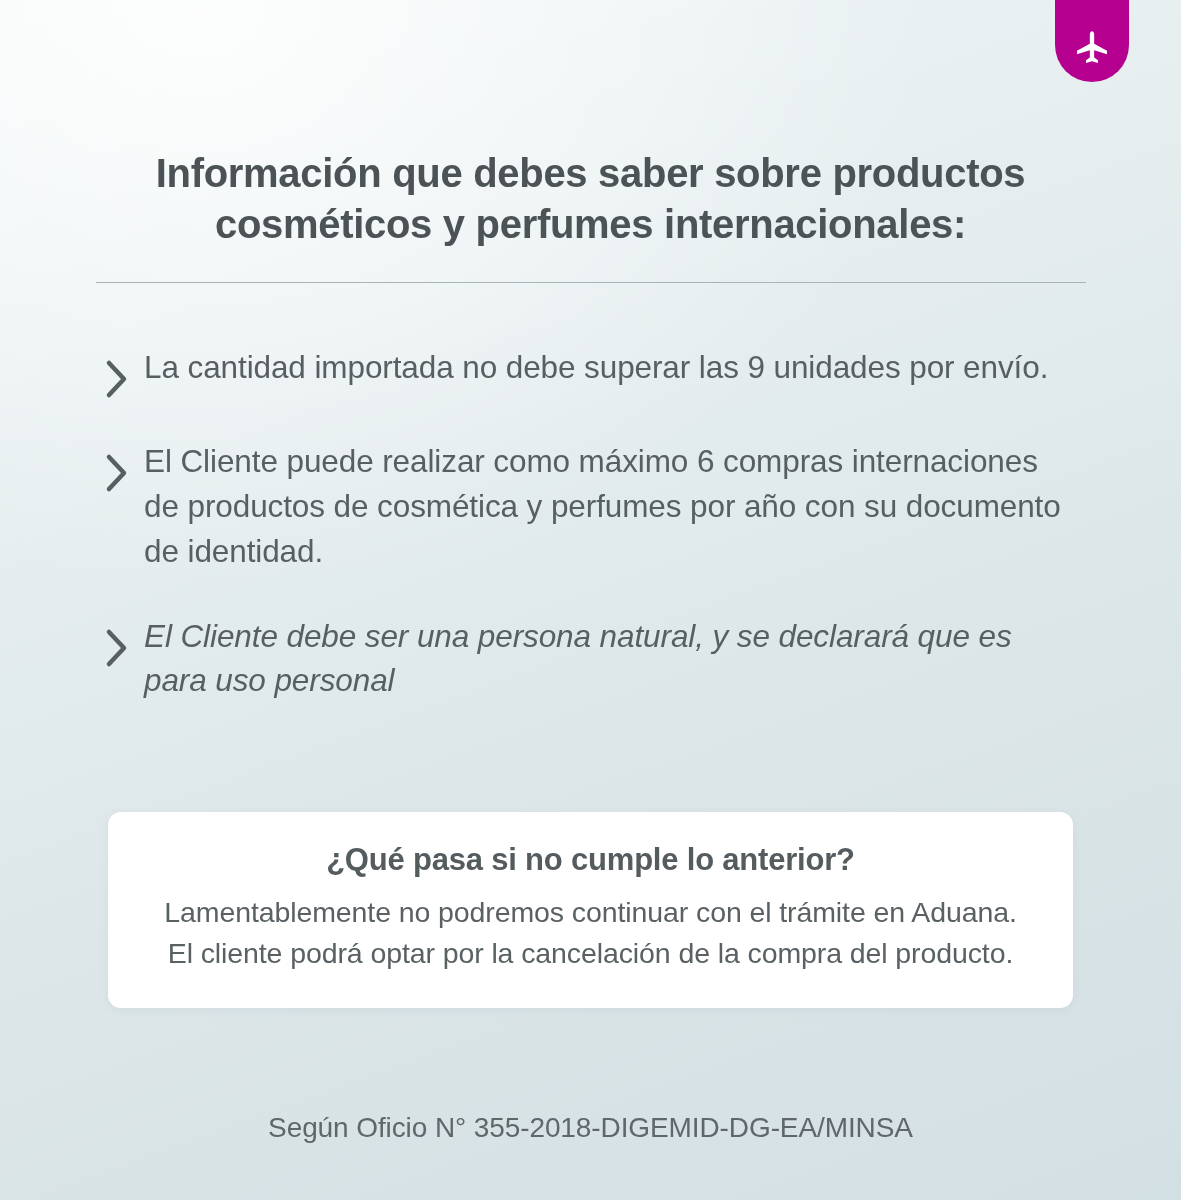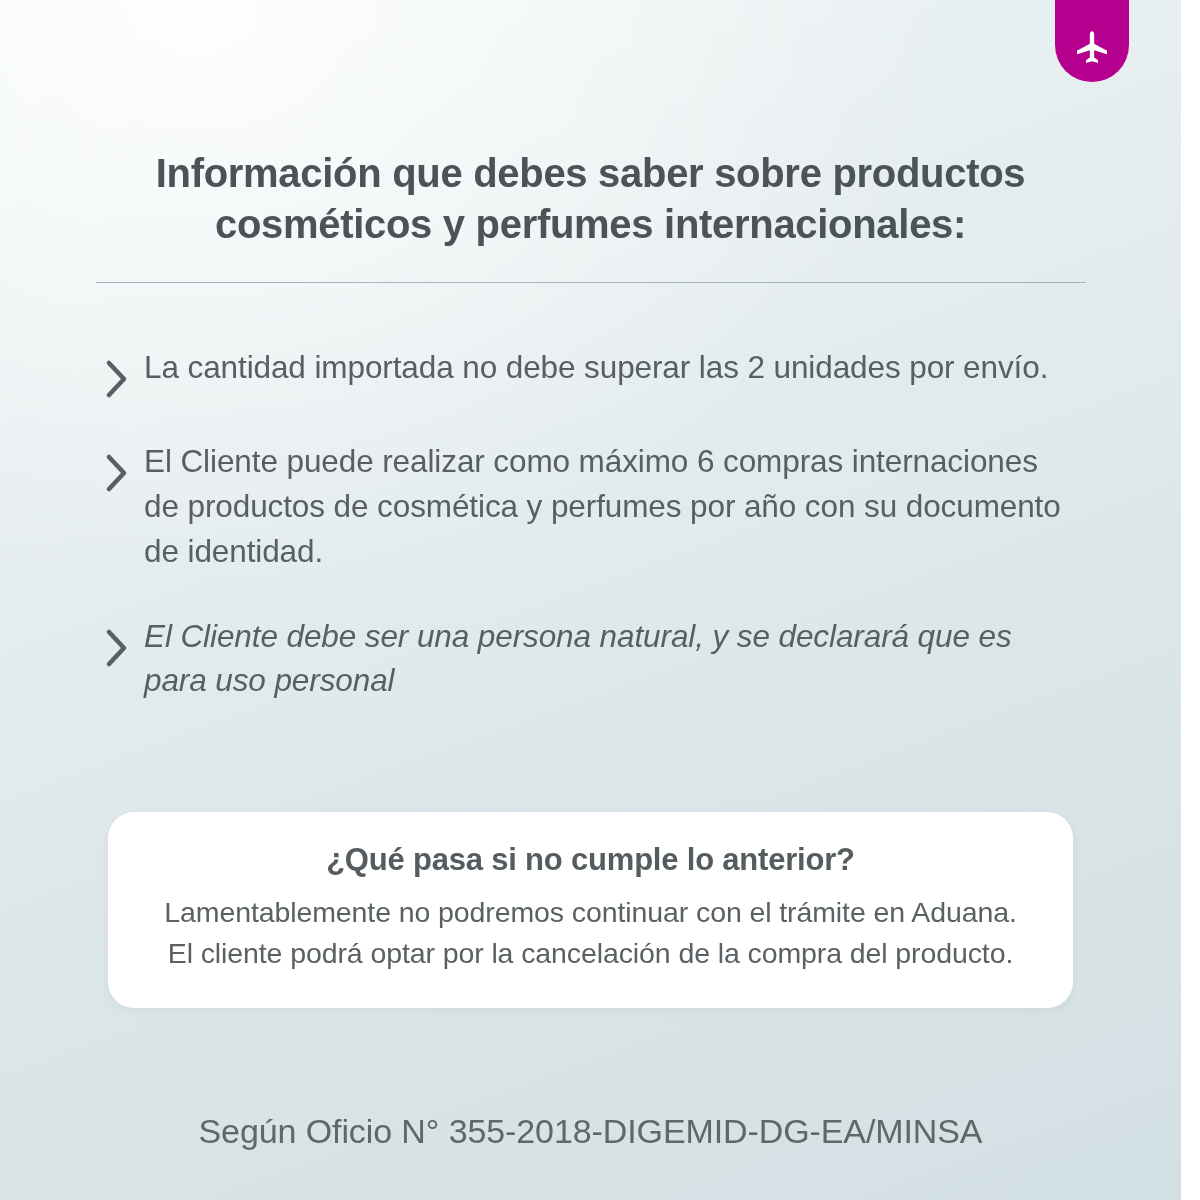--- a/index.html
+++ b/index.html
@@ -108,21 +108,21 @@
     letter-spacing: -0.1px;
     padding-left: 6px;
   }
 
   .callout {
     position: absolute;
     left: 108px;
     right: 108px;
     top: 812px;
     background: #ffffff;
-    border-radius: 26px;
+    border-radius: 13px;
     padding: 30px 46px 34px 46px;
     box-sizing: border-box;
     box-shadow: 0 2px 8px rgba(90,110,115,0.08);
     z-index: 3;
   }
   .callout-title {
     margin: 0 0 14px 0;
     text-align: center;
     color: #555c5f;
     font-size: 31px;
@@ -138,21 +138,21 @@
     letter-spacing: -0.1px;
   }
 
   .footnote {
     position: absolute;
     left: 0;
     right: 0;
     top: 1112px;
     text-align: center;
     color: #5f676a;
-    font-size: 34px;
+    font-size: 28px;
     letter-spacing: -0.1px;
     z-index: 3;
   }
 </style>
 </head>
 <body>
 
 <div class="poster">
 
   <div class="plane-badge">
@@ -170,21 +170,21 @@
     <div class="rule"></div>
 
     <ul class="bullets">
 
       <li class="bullet">
         <span class="chev">
           <svg width="26" height="40" viewBox="0 0 26 40" aria-hidden="true">
             <path d="M5 4 L20 20 L5 36" fill="none" stroke="#585f62" stroke-width="4.5" stroke-linecap="round" stroke-linejoin="round"></path>
           </svg>
         </span>
-        <span class="bullet-text">La cantidad importada no debe superar las 2 unidades por envío.</span>
+        <span class="bullet-text">La cantidad importada no debe superar las 9 unidades por envío.</span>
       </li>
 
       <li class="bullet">
         <span class="chev">
           <svg width="26" height="40" viewBox="0 0 26 40" aria-hidden="true">
             <path d="M5 4 L20 20 L5 36" fill="none" stroke="#585f62" stroke-width="4.5" stroke-linecap="round" stroke-linejoin="round"></path>
           </svg>
         </span>
         <span class="bullet-text">El Cliente puede realizar como máximo 6 compras internaciones de productos de cosmética y perfumes por año con su documento de identidad.</span>
       </li>

